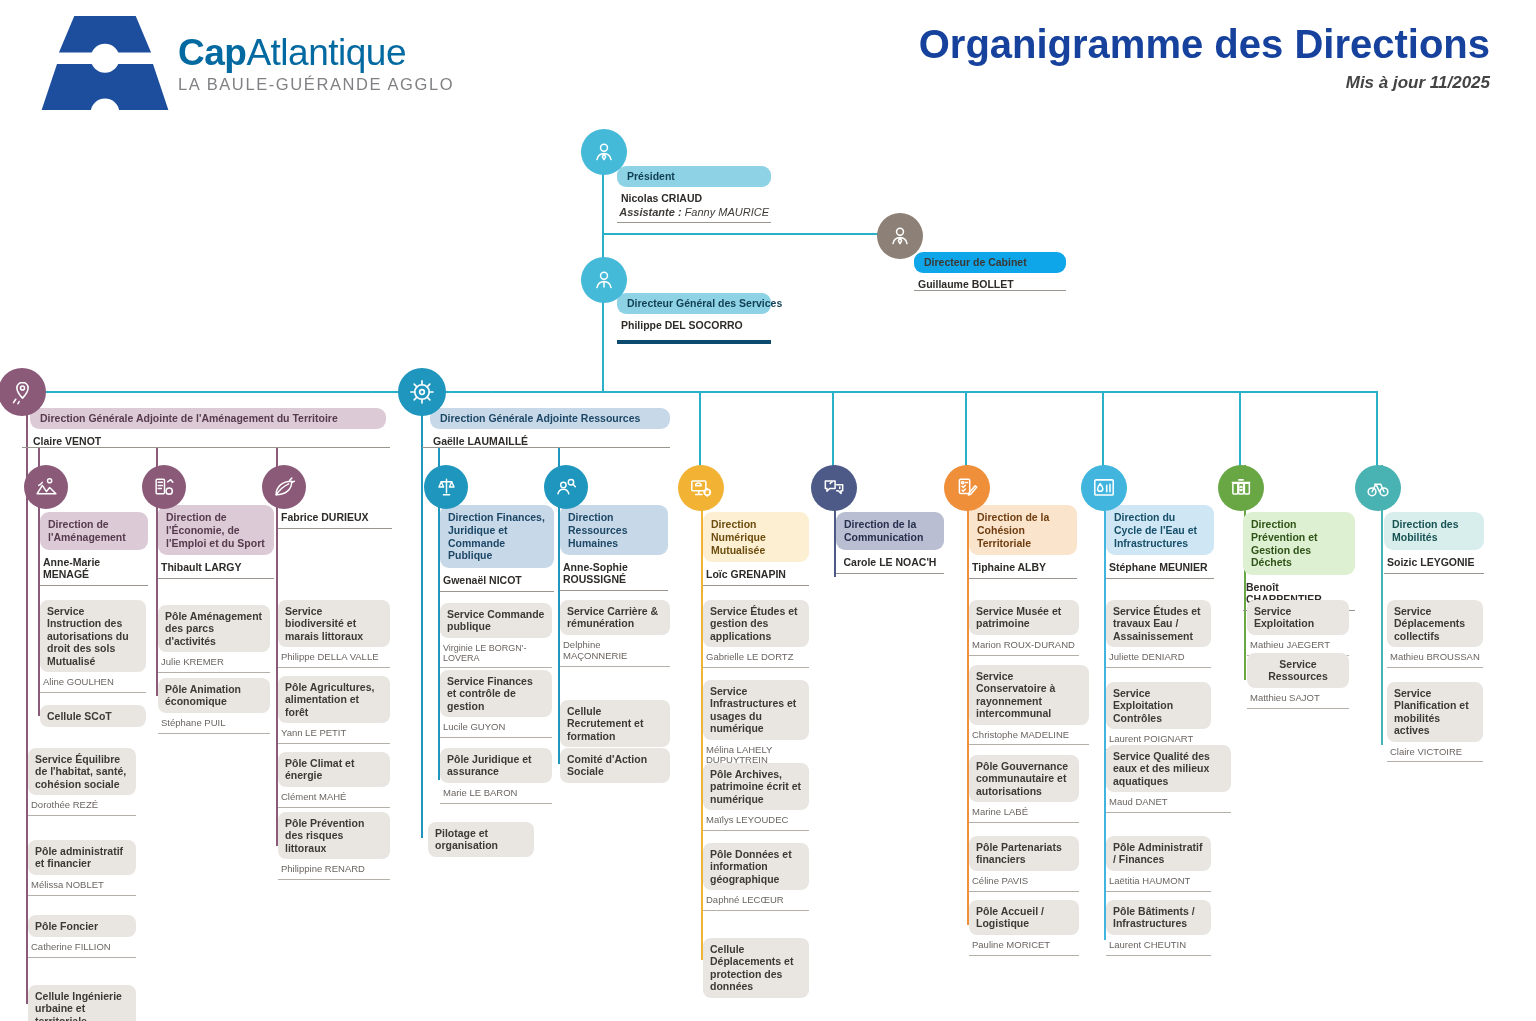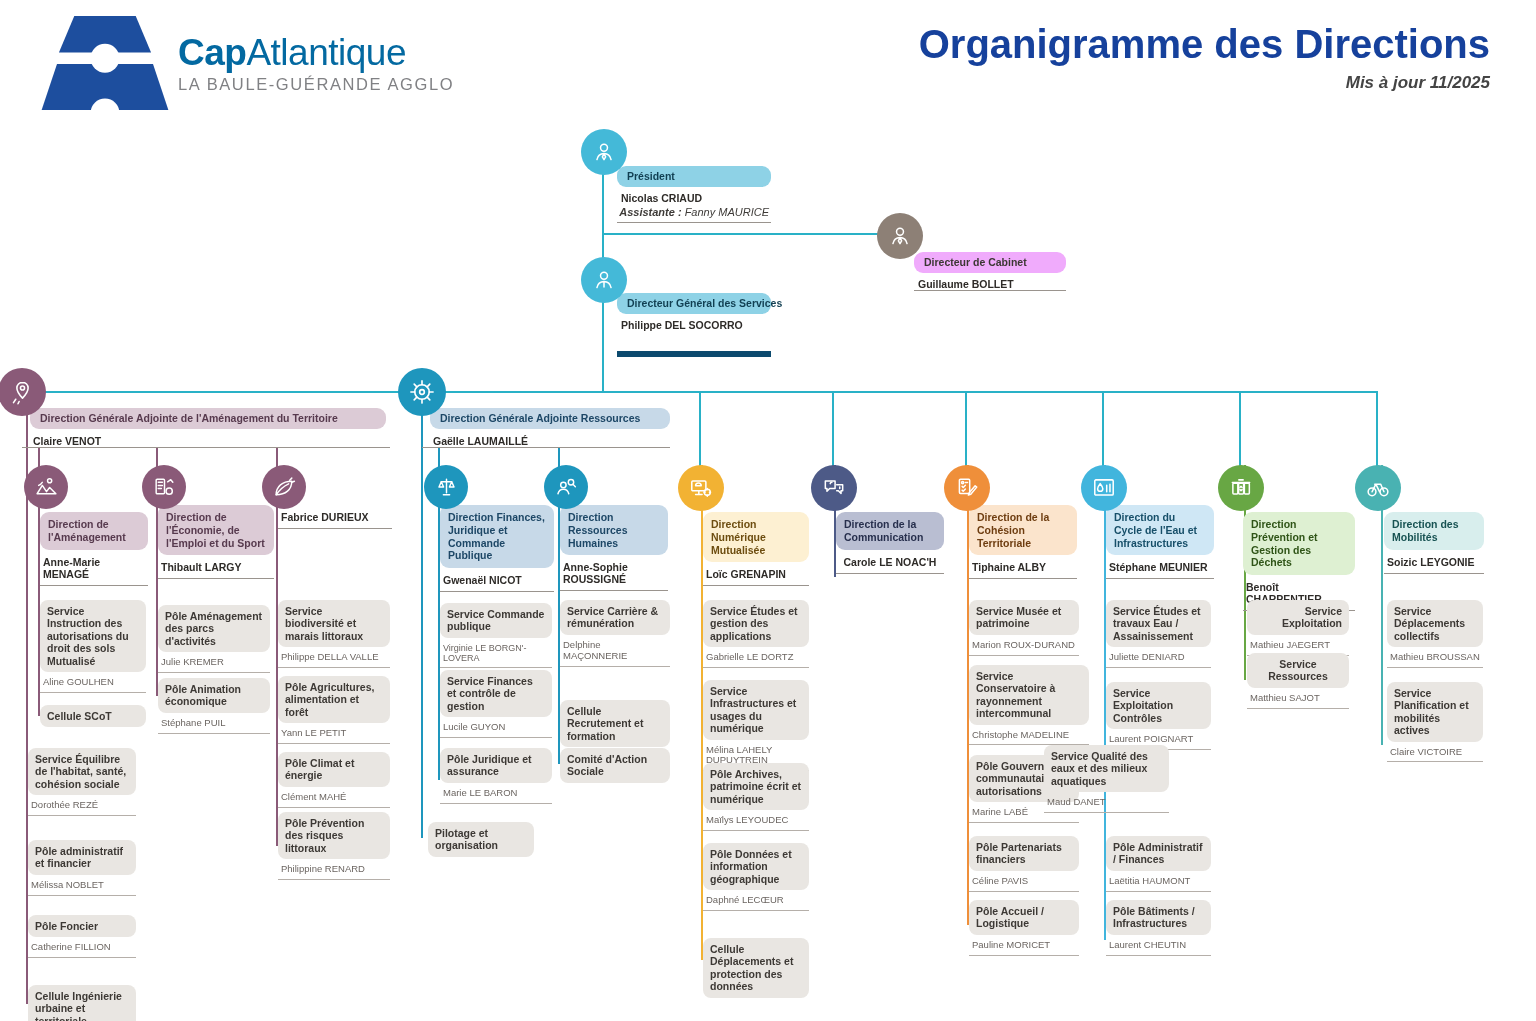--- a/index.html
+++ b/index.html
@@ -26,21 +26,21 @@
   
   .bg-mauve{background:#dccbd6;color:#573a4e;}
   .bg-resblue{background:#c7d9e8;color:#1d4766;}
   .bg-yellow{background:#fdf0d2;color:#6d4d10;}
   .bg-slate{background:#b9bed2;color:#272f4d;}
   .bg-orange{background:#fbe4cc;color:#6e3d10;}
   .bg-lblue{background:#cfe7f5;color:#174f69;}
   .bg-green{background:#def0d2;color:#2f5417;}
   .bg-mteal{background:#d8eeed;color:#175252;}
   .bg-skypill{background:#8ed2e6;color:#113f52;}
-  .bg-greypill{background:#f0abfc;color:#3c3733;}
+  .bg-greypill{background:#0ea5e9;color:#3c3733;}
   
   .brand-main{font-size:37px;color:#0369a1;letter-spacing:-0.5px;line-height:1;}
   .brand-sub{font-size:16.5px;color:#808184;letter-spacing:1.6px;margin-top:4px;}
   .page-title{font-size:40px;font-weight:bold;color:#16419c;text-align:right;line-height:1;}
   .page-updated{font-size:17px;font-style:italic;font-weight:bold;color:#444;text-align:right;margin-top:9px;}
   .topname{font-weight:bold;font-size:10.5px;color:#2e2b28;padding:5px 4px 0;}
 </style>
 </head>
 <body>
 
@@ -117,21 +117,21 @@
 
 <div class="circ" style="left:581px;top:257px;width:46px;height:46px;background:#44b9d8">
   <svg width="26" height="26" viewBox="0 0 24 24">
       <circle cx="12" cy="8" r="3.2"></circle>
       <path d="M5.5 19c.8-4 3.4-5.5 6.5-5.5s5.7 1.5 6.5 5.5"></path>
       <path d="M12 13.5v5"></path>
     </svg>
 </div>
 <div class="abs" style="left:617px;top:293px;width:154px">
   <div class="bigpill bg-skypill">Directeur Général des Services</div>
-  <div class="topname" style="padding-bottom:20px;border-bottom:6px solid #0c4a6e">Philippe DEL SOCORRO</div>
+  <div class="topname" style="padding-bottom:9px;border-bottom:4px solid #0c4a6e">Philippe DEL SOCORRO</div>
 </div>
 
 <div class="circ" style="left:-2px;top:368px;width:48px;height:48px;background:#8a5a78">
   <svg width="27" height="27" viewBox="0 0 24 24">
       <path d="M12 3c-2.8 0-5 2.2-5 5 0 3.7 5 9 5 9s5-5.3 5-9c0-2.8-2.2-5-5-5z"></path>
       <circle cx="12" cy="8" r="1.8"></circle>
       <path d="M6 18l-2 3M9 20l-1 2"></path>
     </svg>
 </div>
 <div class="abs" style="left:30px;top:408px;width:356px">
@@ -374,21 +374,21 @@
   <div class="hname">Stéphane MEUNIER</div>
 </div>
 <div class="unit" style="left:1106px;top:600px;width:105px">
   <div class="utitle">Service Études et travaux Eau / Assainissement</div>
   <div class="uname">Juliette DENIARD</div>
 </div>
 <div class="unit" style="left:1106px;top:682px;width:105px">
   <div class="utitle">Service Exploitation Contrôles</div>
   <div class="uname">Laurent POIGNART</div>
 </div>
-<div class="unit" style="left:1044px;top:745px;width:125px">
+<div class="unit" style="left:1106px;top:745px;width:125px">
   <div class="utitle">Service Qualité des eaux et des milieux aquatiques</div>
   <div class="uname">Maud DANET</div>
 </div>
 <div class="unit" style="left:1106px;top:836px;width:105px">
   <div class="utitle">Pôle Administratif / Finances</div>
   <div class="uname">Laëtitia HAUMONT</div>
 </div>
 <div class="unit" style="left:1106px;top:900px;width:105px">
   <div class="utitle">Pôle Bâtiments / Infrastructures</div>
   <div class="uname">Laurent CHEUTIN</div>
@@ -401,21 +401,21 @@
       <rect x="9.8" y="7.5" width="4.6" height="10" rx="0.8"></rect>
       <rect x="15.1" y="7.5" width="4.6" height="10" rx="0.8"></rect>
       <path d="M11 11.5l1-1 1 1M13 13.5l-1 1-1-1"></path>
     </svg>
 </div>
 <div class="abs" style="left:1243px;top:512px;width:112px">
   <div class="dpill bg-green">Direction Prévention et Gestion des Déchets</div>
   <div class="hname">Benoît CHARPENTIER</div>
 </div>
 <div class="unit" style="left:1247px;top:600px;width:102px">
-  <div class="utitle" style="text-align:right">Service Exploitation</div>
+  <div class="utitle" style="text-align:left">Service Exploitation</div>
   <div class="uname">Mathieu JAEGERT</div>
 </div>
 <div class="unit" style="left:1247px;top:653px;width:102px">
   <div class="utitle" style="text-align:center">Service Ressources</div>
   <div class="uname">Matthieu SAJOT</div>
 </div>
 
 <div class="circ" style="left:1355px;top:465px;width:46px;height:46px;background:#49b2b2">
   <svg width="26" height="26" viewBox="0 0 24 24">
       <circle cx="6.5" cy="15.5" r="3.6"></circle>

